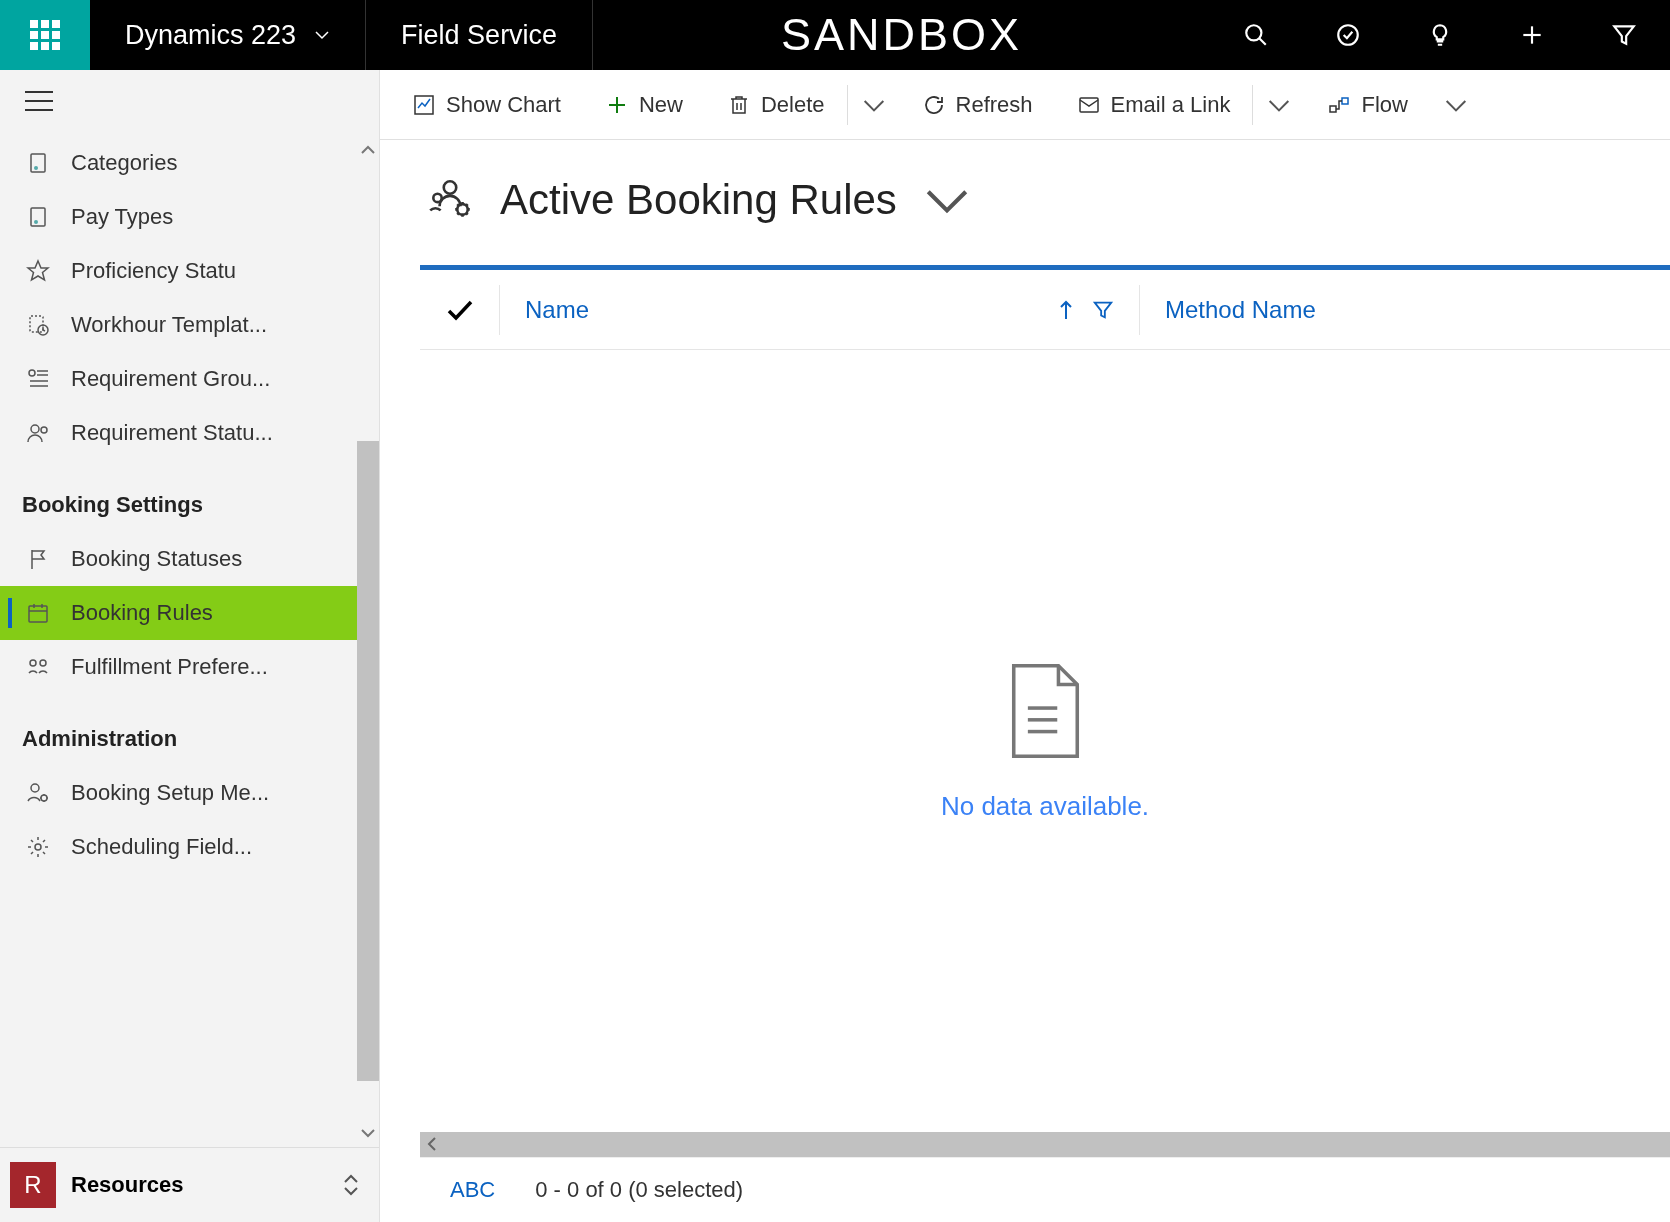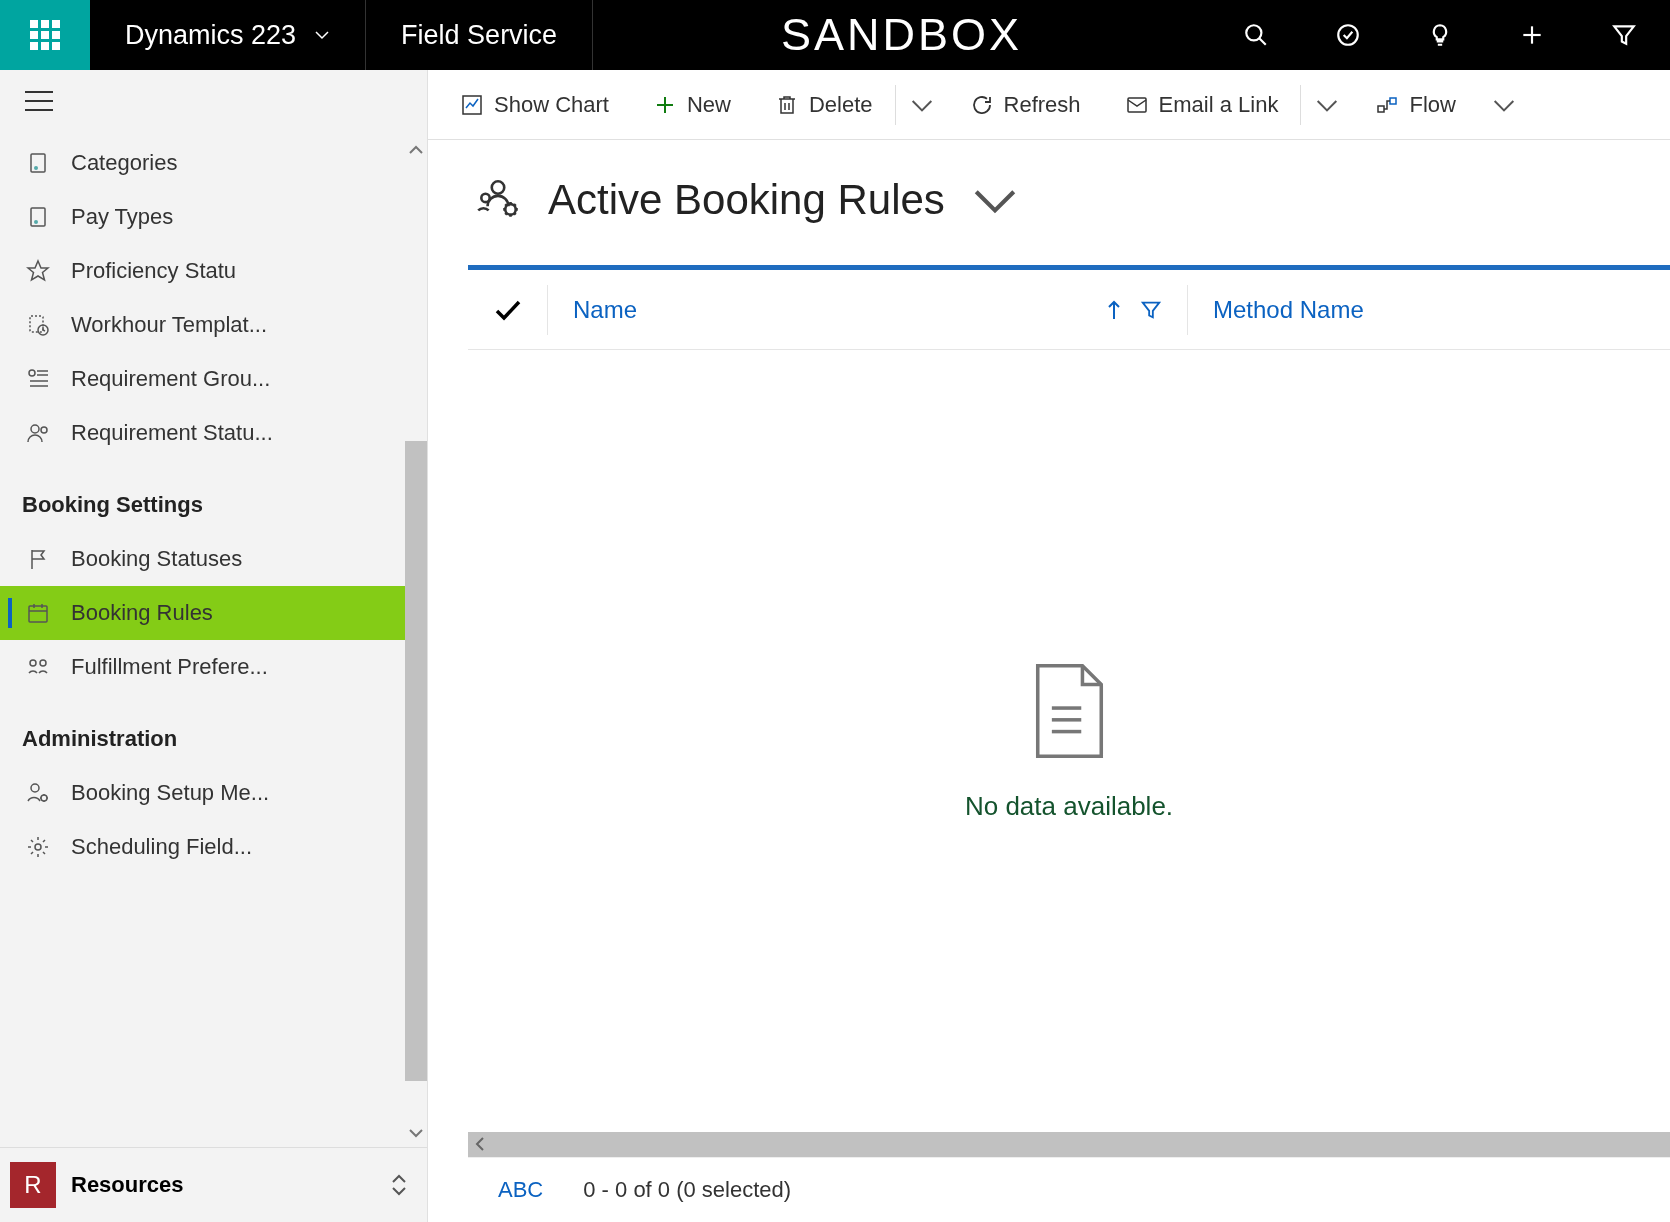--- a/index.html
+++ b/index.html
@@ -81,21 +81,21 @@
 
   
   .main {
     flex: 1;
     display: flex;
     min-height: 0;
   }
 
   
   .sidebar {
-    width: 428px;
+    width: 380px;
     background: #f3f3f3;
     border-right: 1px solid #e0e0e0;
     display: flex;
     flex-direction: column;
     position: relative;
   }
   .hamburger {
     padding: 20px 25px;
     cursor: pointer;
   }
@@ -274,21 +274,21 @@
   .col-icons { display:flex; gap:18px; align-items:center;}
   .col-icons svg { stroke:#0b62c1; }
 
   .grid-body {
     flex: 1;
     display: flex;
     flex-direction: column;
     align-items: center;
     justify-content: center;
     gap: 30px;
-    color: #14532d;
+    color: #3b82f6;
   }
   .grid-body svg { width: 85px; height: 100px; stroke:#777; fill:none; stroke-width:3;}
   .nodata { font-size: 26px; }
 
   .hscroll {
     height: 25px;
     background: #c1c1c1;
     position: relative;
   }
   .hscroll .left-arrow {

